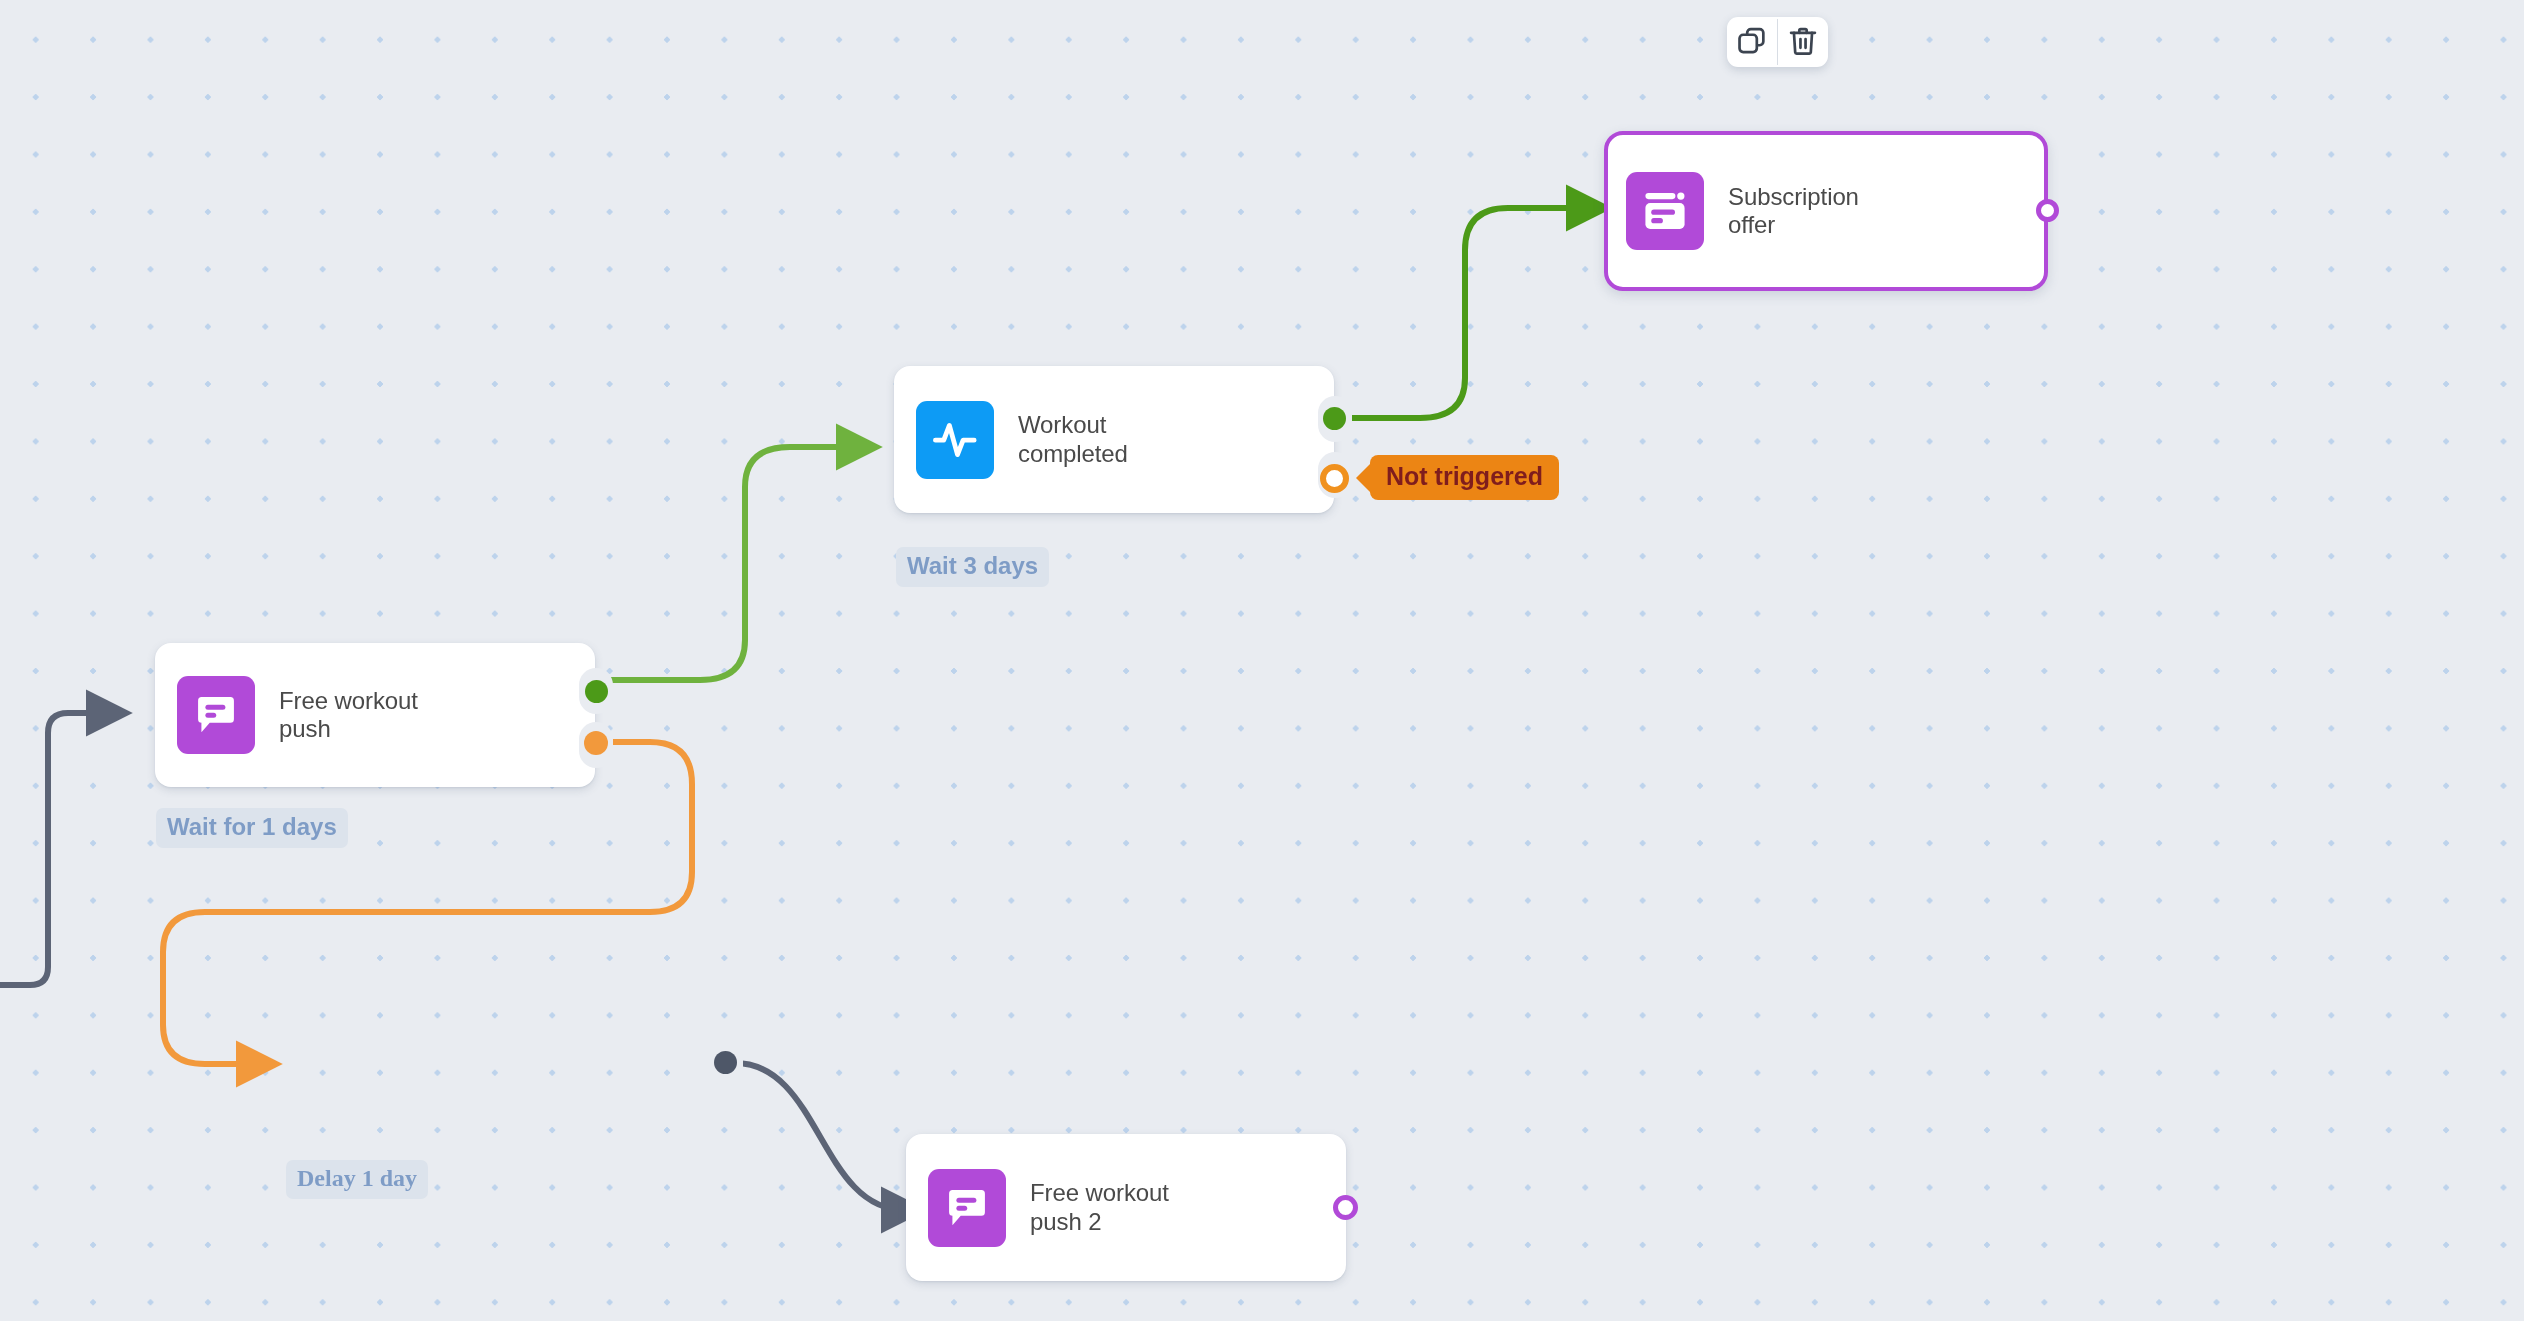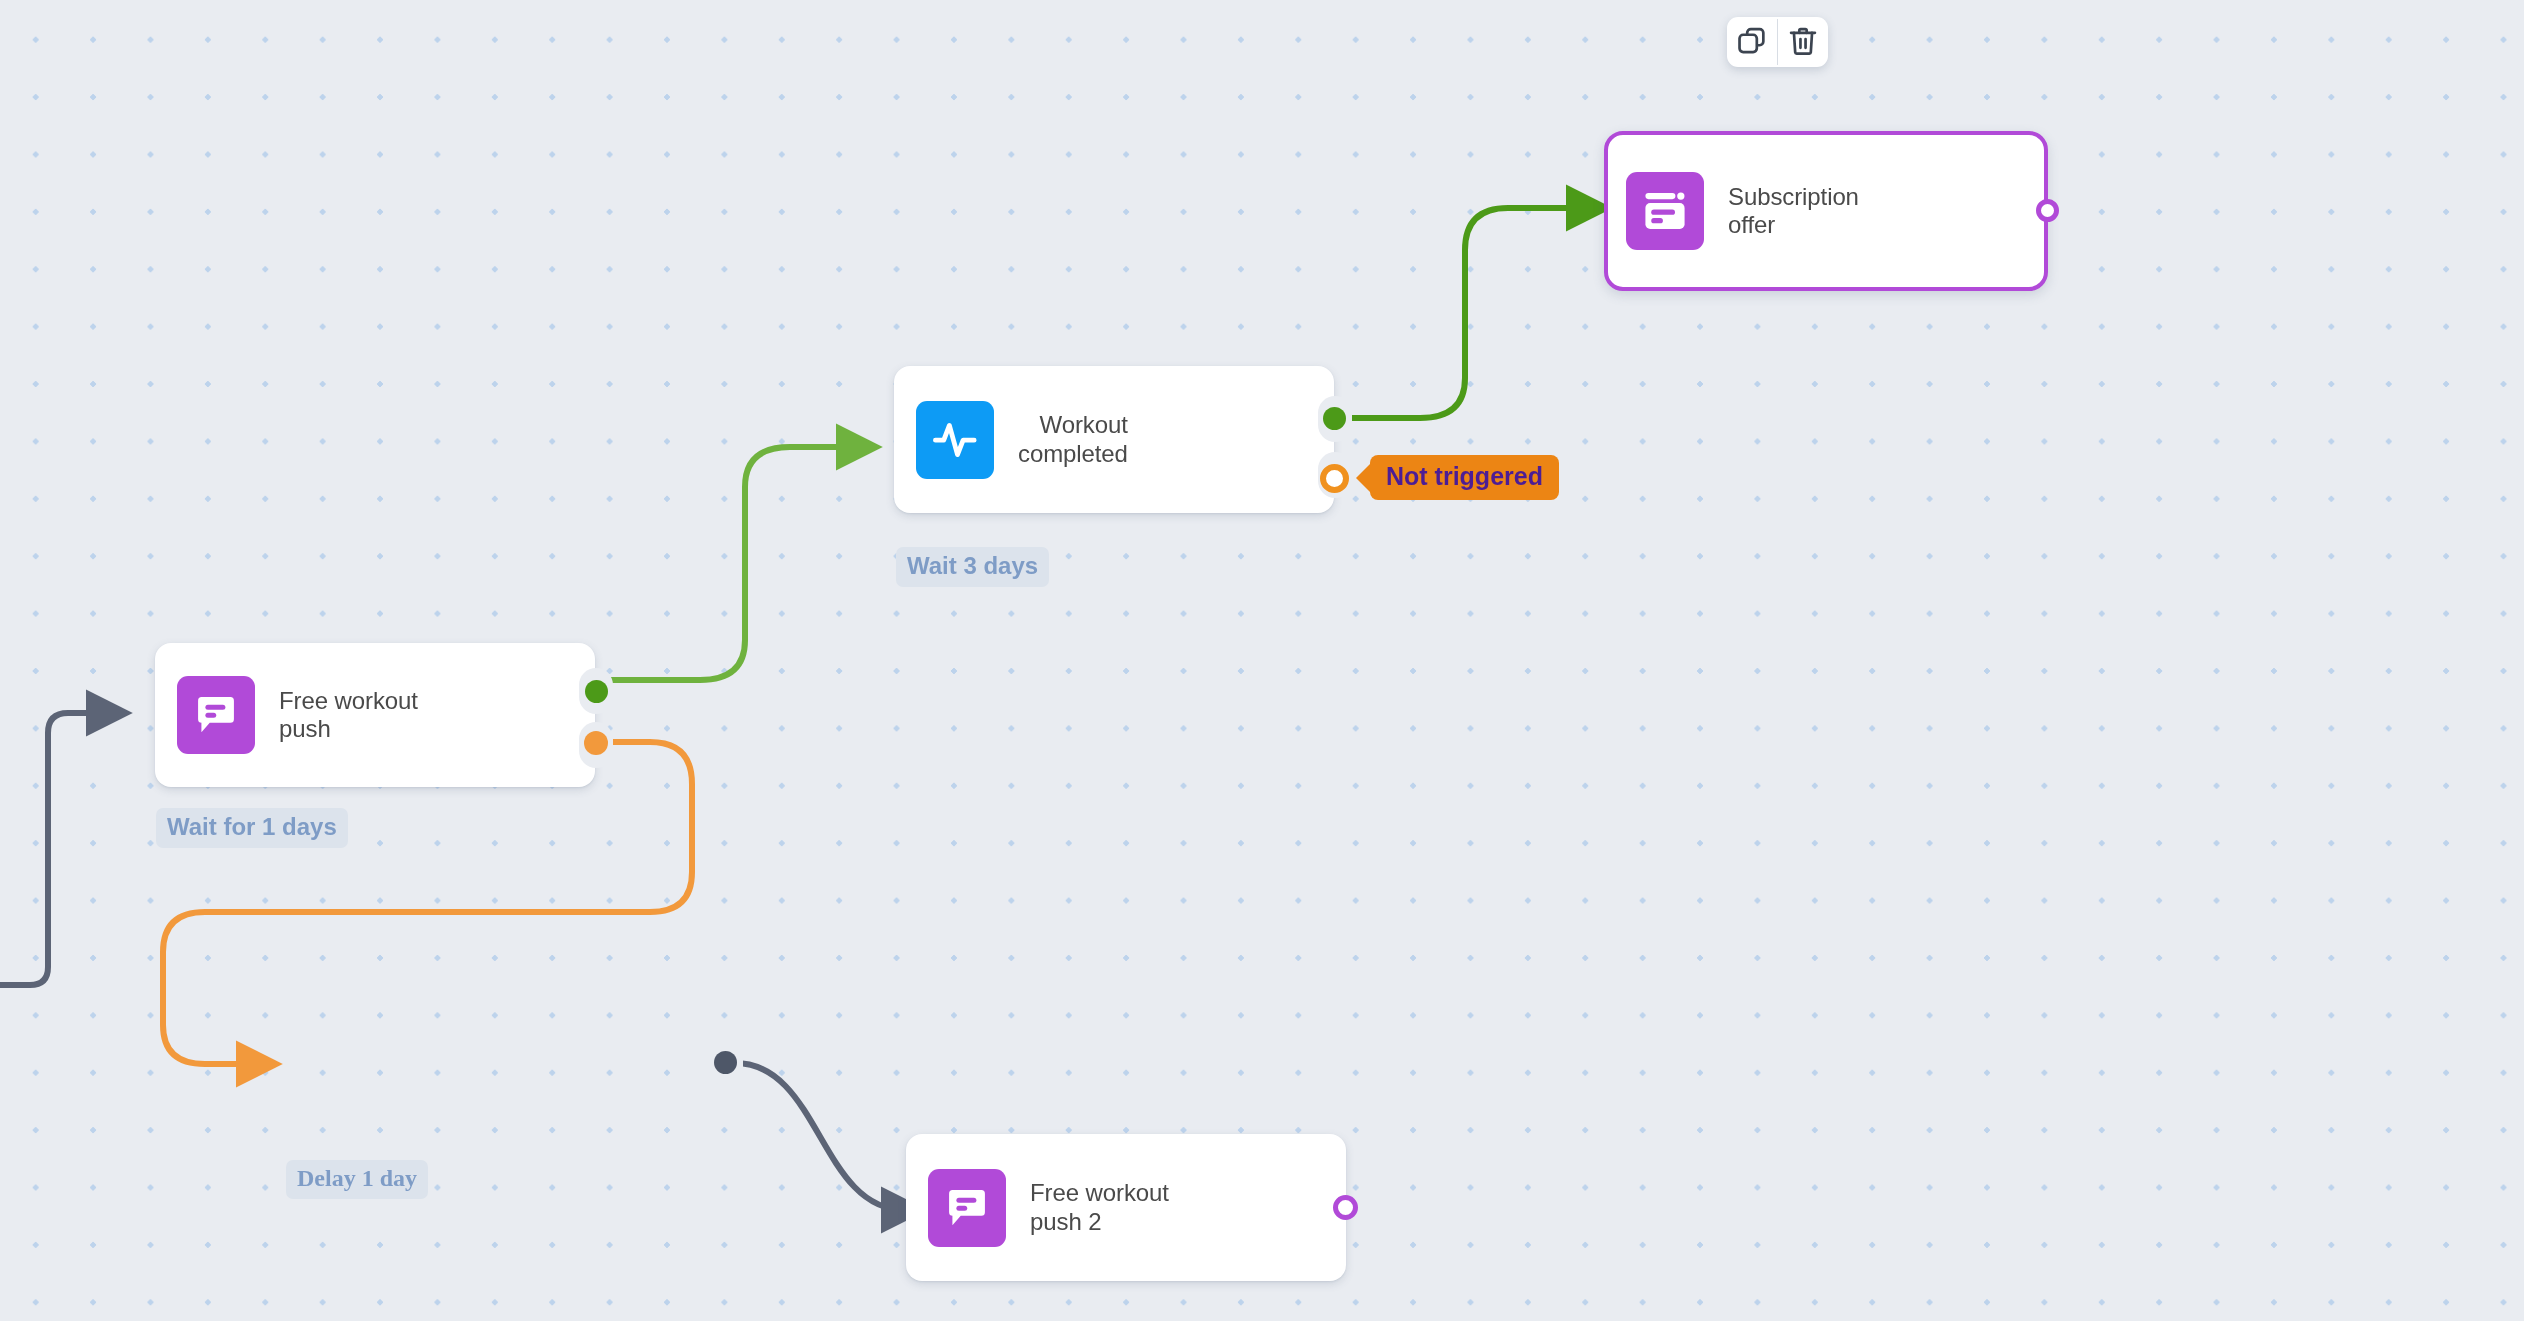--- a/index.html
+++ b/index.html
@@ -89,21 +89,21 @@
     border-radius: 7px;
     padding: 5px 11px 7px 11px;
     z-index: 4;
     white-space: nowrap;
   }
 
   
   .status-badge {
     position: absolute;
     background: #ec8514;
-    color: #4c1d95;
+    color: #7f1d1d;
     font-size: 25px;
     font-weight: bold;
     border-radius: 8px;
     padding: 7px 16px 9px 16px;
     z-index: 9;
     white-space: nowrap;
   }
   .status-badge::before {
     content: "";
     position: absolute;
@@ -199,21 +199,21 @@
         <rect x="2.6" y="8.2" width="18.8" height="12.4" rx="2.3" fill="#ffffff"></rect>
         <rect x="5.4" y="11.3" width="11.4" height="2.5" rx="1.25" fill="#b14ad8"></rect>
         <rect x="5.4" y="15.4" width="5.6" height="2.5" rx="1.25" fill="#b14ad8"></rect>
       </svg>
     </div>
     <div class="node-title">Subscription
 offer</div>
   </div>
   <div class="port port-purple-hollow" style="left:2036px; top:199px;"></div>
 
-  <div class="node" style="left:894px; top:366px; width:440px; height:147px;text-align:right;">
+  <div class="node" style="left:894px; top:366px; width:440px; height:147px;">
     <div class="node-icon icon-blue">
       <svg width="50" height="50" viewBox="0 0 24 24" fill="none" stroke="#ffffff" stroke-width="2.3" stroke-linecap="round" stroke-linejoin="round">
         <path d="M2.6 12.1 H6.6 L9.3 5.0 L13.2 19.0 L15.9 12.1 H21.2"></path>
       </svg>
     </div>
     <div class="node-title">Workout
 completed</div>
   </div>
   <div class="port-notch" style="left:1318px; top:396px;"></div>
   <div class="port port-green" style="left:1323px; top:407px;"></div>

